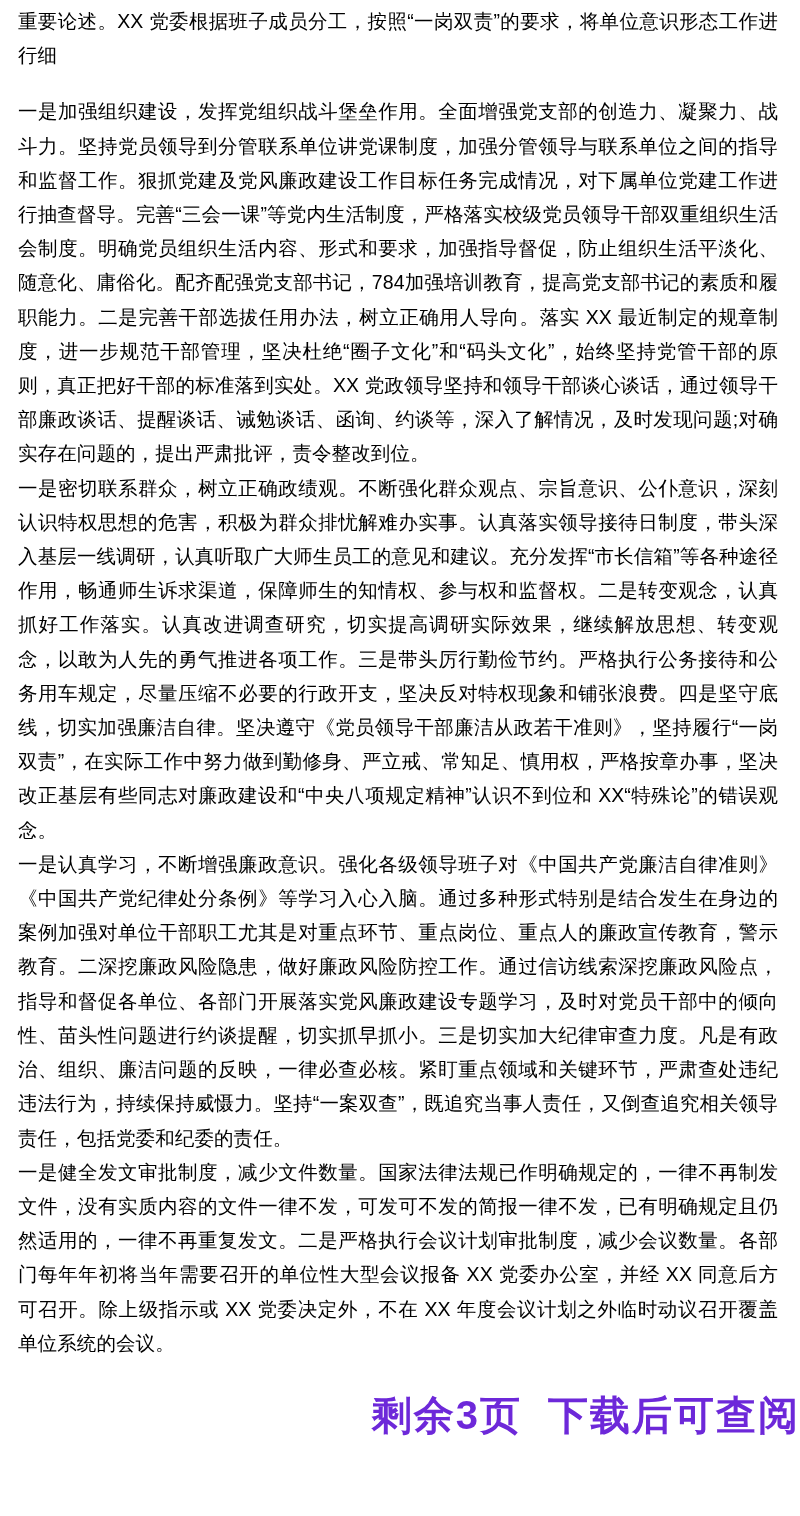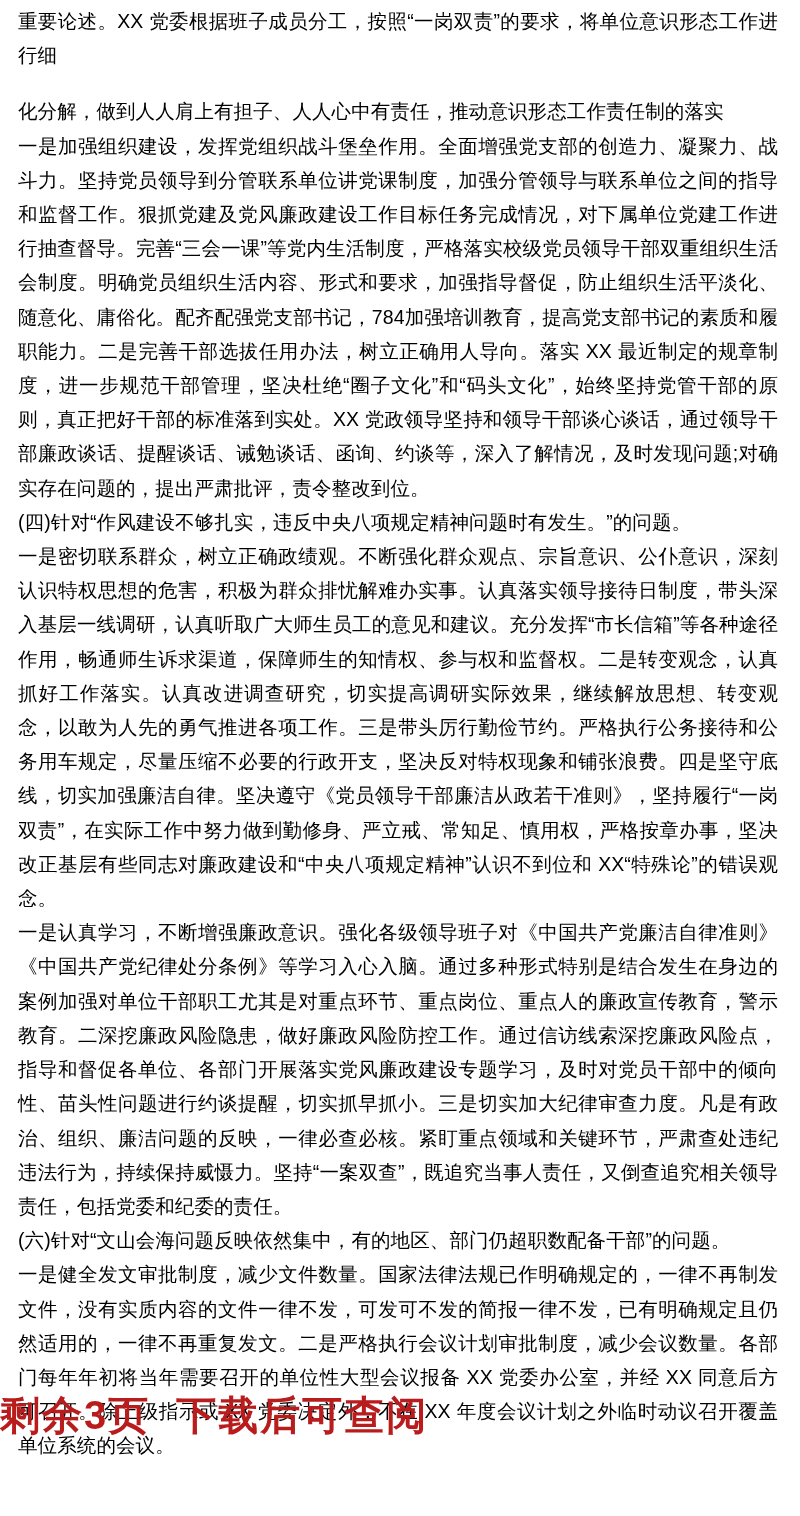--- a/index.html
+++ b/index.html
@@ -42,46 +42,43 @@
     left: 0;
     bottom: 0;
     width: 800px;
     height: 150px;
   }
   .footer-text {
     position: absolute;
     left: 0;
     top: 22px;
     width: 800px;
-    text-align: left;
+    text-align: right;
     font-size: 40px;
     font-weight: bold;
     letter-spacing: 2px;
-    color: #b91c1c;
+    color: #6d28d9;
     font-family: "Liberation Sans", "DejaVu Sans", sans-serif;
   }
   .footer-text .sep {
     display: inline-block;
     width: 26px;
   }
 </style>
 </head>
 <body>
 
 <div class="page">
 
   <div class="doc-body">
     <p class="para">重要论述。XX 党委根据班子成员分工，按照“一岗双责”的要求，将单位意识形态工作进行细</p>
     <div class="gap"></div>
-    <p class="para">化分解，做到人人肩上有担子、人人心中有责任，推动意识形态工作责任制的落实</p>
     <p class="para">一是加强组织建设，发挥党组织战斗堡垒作用。全面增强党支部的创造力、凝聚力、战斗力。坚持党员领导到分管联系单位讲党课制度，加强分管领导与联系单位之间的指导和监督工作。狠抓党建及党风廉政建设工作目标任务完成情况，对下属单位党建工作进行抽查督导。完善“三会一课”等党内生活制度，严格落实校级党员领导干部双重组织生活会制度。明确党员组织生活内容、形式和要求，加强指导督促，防止组织生活平淡化、随意化、庸俗化。配齐配强党支部书记，784加强培训教育，提高党支部书记的素质和履职能力。二是完善干部选拔任用办法，树立正确用人导向。落实 XX 最近制定的规章制度，进一步规范干部管理，坚决杜绝“圈子文化”和“码头文化”，始终坚持党管干部的原则，真正把好干部的标准落到实处。XX 党政领导坚持和领导干部谈心谈话，通过领导干部廉政谈话、提醒谈话、诫勉谈话、函询、约谈等，深入了解情况，及时发现问题;对确实存在问题的，提出严肃批评，责令整改到位。</p>
-    <p class="para">(四)针对“作风建设不够扎实，违反中央八项规定精神问题时有发生。”的问题。</p>
     <p class="para">一是密切联系群众，树立正确政绩观。不断强化群众观点、宗旨意识、公仆意识，深刻认识特权思想的危害，积极为群众排忧解难办实事。认真落实领导接待日制度，带头深入基层一线调研，认真听取广大师生员工的意见和建议。充分发挥“市长信箱”等各种途径作用，畅通师生诉求渠道，保障师生的知情权、参与权和监督权。二是转变观念，认真抓好工作落实。认真改进调查研究，切实提高调研实际效果，继续解放思想、转变观念，以敢为人先的勇气推进各项工作。三是带头厉行勤俭节约。严格执行公务接待和公务用车规定，尽量压缩不必要的行政开支，坚决反对特权现象和铺张浪费。四是坚守底线，切实加强廉洁自律。坚决遵守《党员领导干部廉洁从政若干准则》，坚持履行“一岗双责”，在实际工作中努力做到勤修身、严立戒、常知足、慎用权，严格按章办事，坚决改正基层有些同志对廉政建设和“中央八项规定精神”认识不到位和 XX“特殊论”的错误观念。</p>
     <p class="para">一是认真学习，不断增强廉政意识。强化各级领导班子对《中国共产党廉洁自律准则》《中国共产党纪律处分条例》等学习入心入脑。通过多种形式特别是结合发生在身边的案例加强对单位干部职工尤其是对重点环节、重点岗位、重点人的廉政宣传教育，警示教育。二深挖廉政风险隐患，做好廉政风险防控工作。通过信访线索深挖廉政风险点，指导和督促各单位、各部门开展落实党风廉政建设专题学习，及时对党员干部中的倾向性、苗头性问题进行约谈提醒，切实抓早抓小。三是切实加大纪律审查力度。凡是有政治、组织、廉洁问题的反映，一律必查必核。紧盯重点领域和关键环节，严肃查处违纪违法行为，持续保持威慑力。坚持“一案双查”，既追究当事人责任，又倒查追究相关领导责任，包括党委和纪委的责任。</p>
-    <p class="para">(六)针对“文山会海问题反映依然集中，有的地区、部门仍超职数配备干部”的问题。</p>
     <p class="para">一是健全发文审批制度，减少文件数量。国家法律法规已作明确规定的，一律不再制发文件，没有实质内容的文件一律不发，可发可不发的简报一律不发，已有明确规定且仍然适用的，一律不再重复发文。二是严格执行会议计划审批制度，减少会议数量。各部门每年年初将当年需要召开的单位性大型会议报备 XX 党委办公室，并经 XX 同意后方可召开。除上级指示或 XX 党委决定外，不在 XX 年度会议计划之外临时动议召开覆盖单位系统的会议。</p>
 
   </div>
 
   <div class="footer-area">
     <div class="footer-text">
       <span>剩余3页</span><span class="sep"></span><span>下载后可查阅</span>
     </div>
   </div>
 

